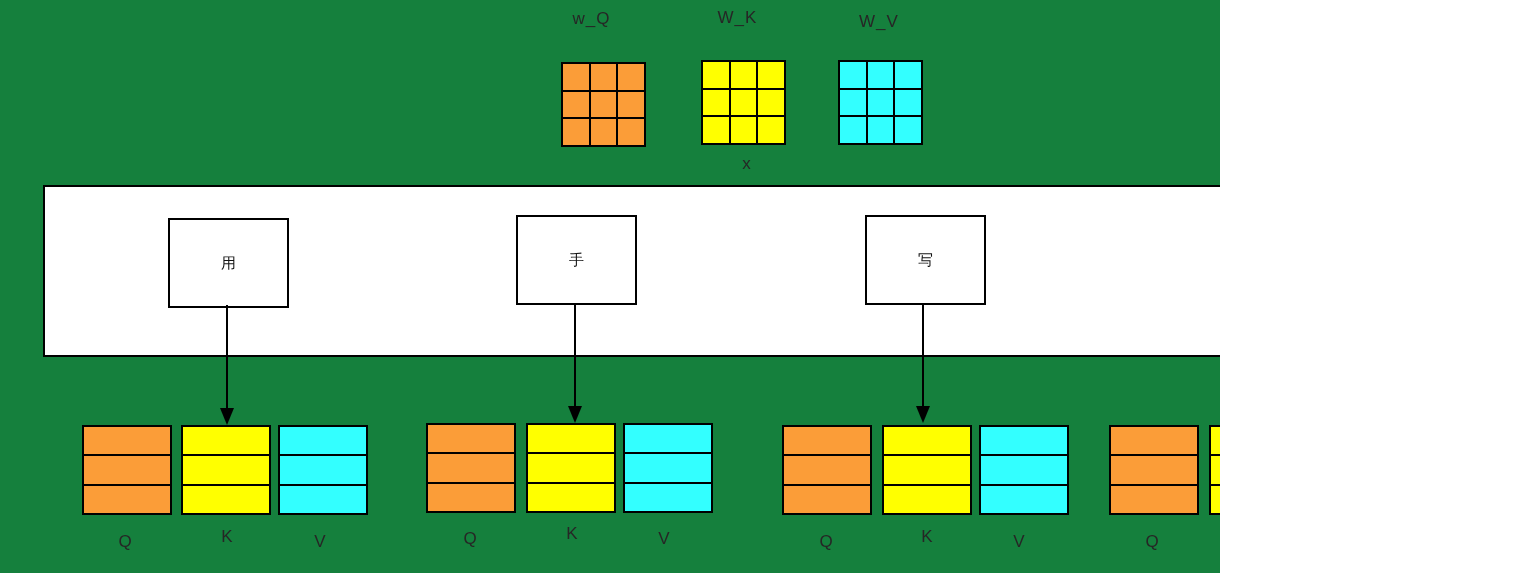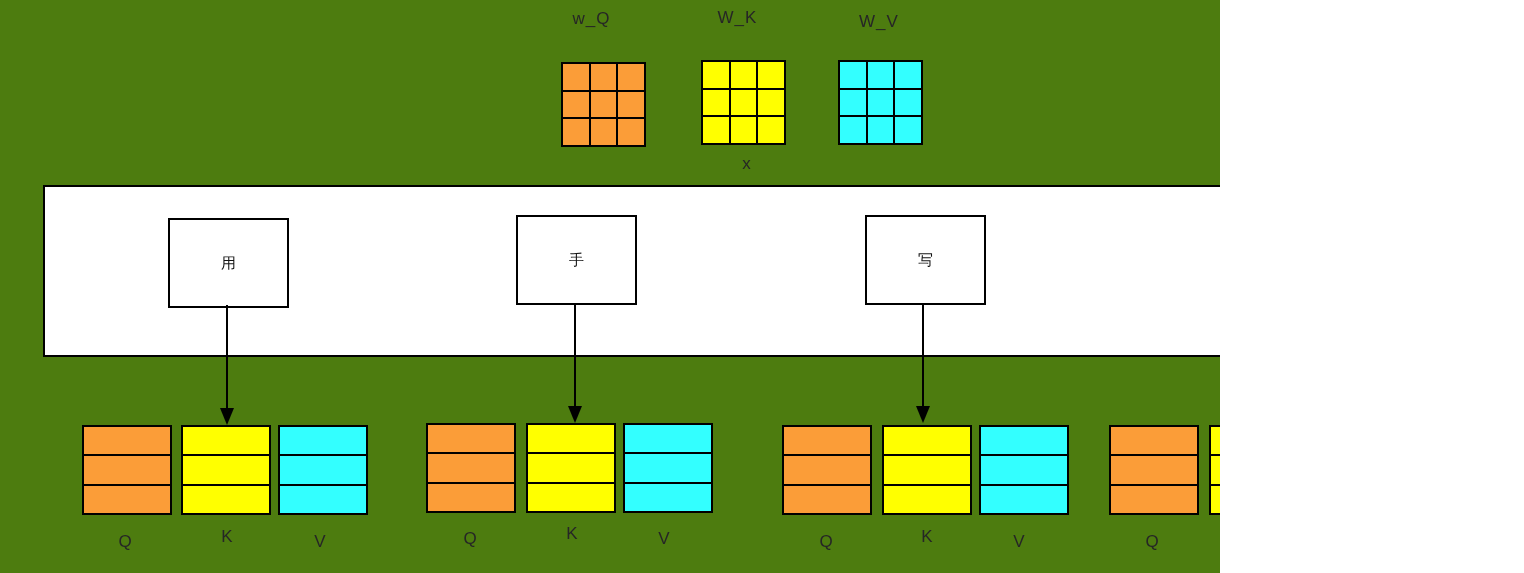--- a/index.html
+++ b/index.html
@@ -1,20 +1,20 @@
 <!DOCTYPE html>
 <html><head>
 <meta charset="utf-8">
 <style>
   html,body{margin:0;padding:0;background:#fff;}
   .canvas{
     position:relative;
     width:1220px;
     height:573px;
-    background:#4d7c0f;
+    background:#15803d;
     font-family:"Liberation Sans", sans-serif;
     overflow:hidden;
   }
   .wlabel{
     position:absolute;
     text-align:center;
     font-size:17px;
     color:#262626;
     letter-spacing:1px;
     white-space:nowrap;

